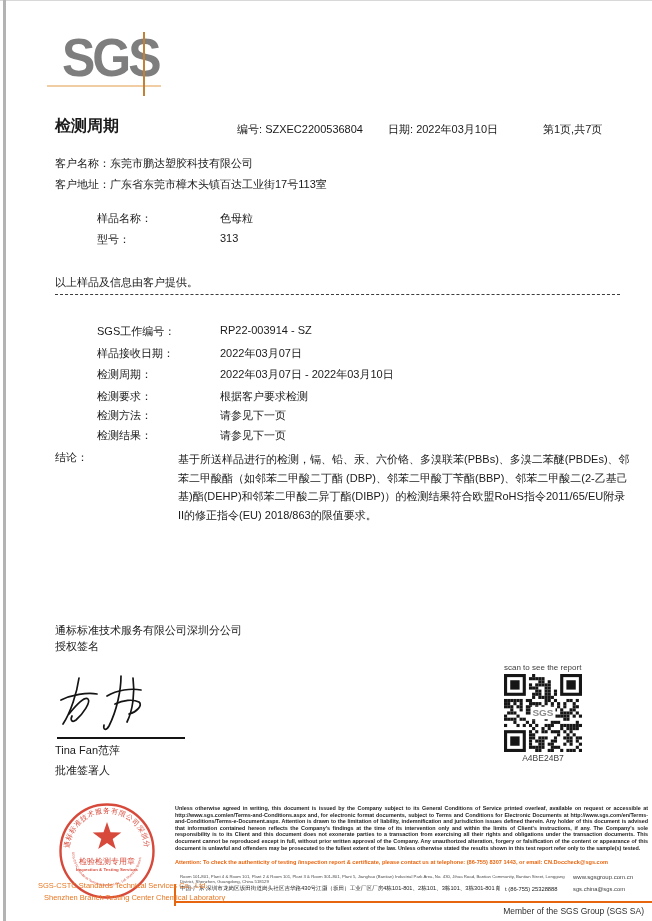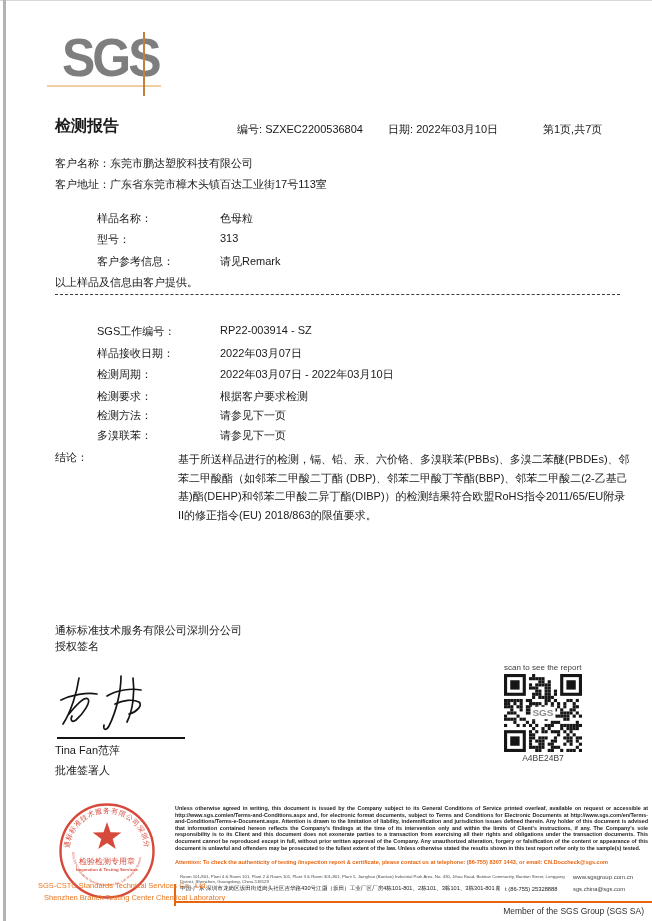--- a/index.html
+++ b/index.html
@@ -64,21 +64,21 @@
 <body>
 
 <div class="page">
   <div class="edge-top"></div>
   <div class="edge-left"></div>
 
   <div class="logo">SGS</div>
   <div class="logo-hline"></div>
   <div class="logo-vline"></div>
 
-  <div class="doc-title">检测报告</div>
+  <div class="doc-title">检测周期</div>
   <div class="hmeta hm-no"><span>编号: </span><span>SZXEC2200536804</span></div>
   <div class="hmeta hm-date"><span>日期: </span><span>2022年03月10日</span></div>
   <div class="hmeta hm-page">第1页,共7页</div>
 
   <div class="row c" style="top:156px">
     <span class="lbl">客户名称：</span>
     <span class="val">东莞市鹏达塑胶科技有限公司</span>
   </div>
   <div class="row c" style="top:177px">
     <span class="lbl">客户地址：</span>
@@ -86,24 +86,20 @@
   </div>
 
   <div class="row w" style="top:211px">
     <span class="lbl">样品名称：</span>
     <span class="val">色母粒</span>
   </div>
   <div class="row w" style="top:232px">
     <span class="lbl">型号：</span>
     <span class="val">313</span>
   </div>
-  <div class="row w" style="top:254px">
-    <span class="lbl">客户参考信息：</span>
-    <span class="val">请见Remark</span>
-  </div>
   <div class="note" style="top:275px">以上样品及信息由客户提供。</div>
 
   <div class="dash"></div>
 
   <div class="row w" style="top:324px">
     <span class="lbl">SGS工作编号：</span>
     <span class="val">RP22-003914 - SZ</span>
   </div>
   <div class="row w" style="top:346px">
     <span class="lbl">样品接收日期：</span>
@@ -115,21 +111,21 @@
   </div>
   <div class="row w" style="top:389px">
     <span class="lbl">检测要求：</span>
     <span class="val">根据客户要求检测</span>
   </div>
   <div class="row w" style="top:408px">
     <span class="lbl">检测方法：</span>
     <span class="val">请参见下一页</span>
   </div>
   <div class="row w" style="top:428px">
-    <span class="lbl">多溴联苯：</span>
+    <span class="lbl">检测结果：</span>
     <span class="val">请参见下一页</span>
   </div>
 
   <div class="concl">
     <span class="lbl">结论：</span>
     <span class="txt">基于所送样品进行的检测，镉、铅、汞、六价铬、多溴联苯(PBBs)、多溴二苯醚(PBDEs)、邻苯二甲酸酯（如邻苯二甲酸二丁酯 (DBP)、邻苯二甲酸丁苄酯(BBP)、邻苯二甲酸二(2-乙基己基)酯(DEHP)和邻苯二甲酸二异丁酯(DIBP)）的检测结果符合欧盟RoHS指令2011/65/EU附录II的修正指令(EU) 2018/863的限值要求。</span>
   </div>
 
   <div class="sig-co">
     <div>通标标准技术服务有限公司深圳分公司</div>

